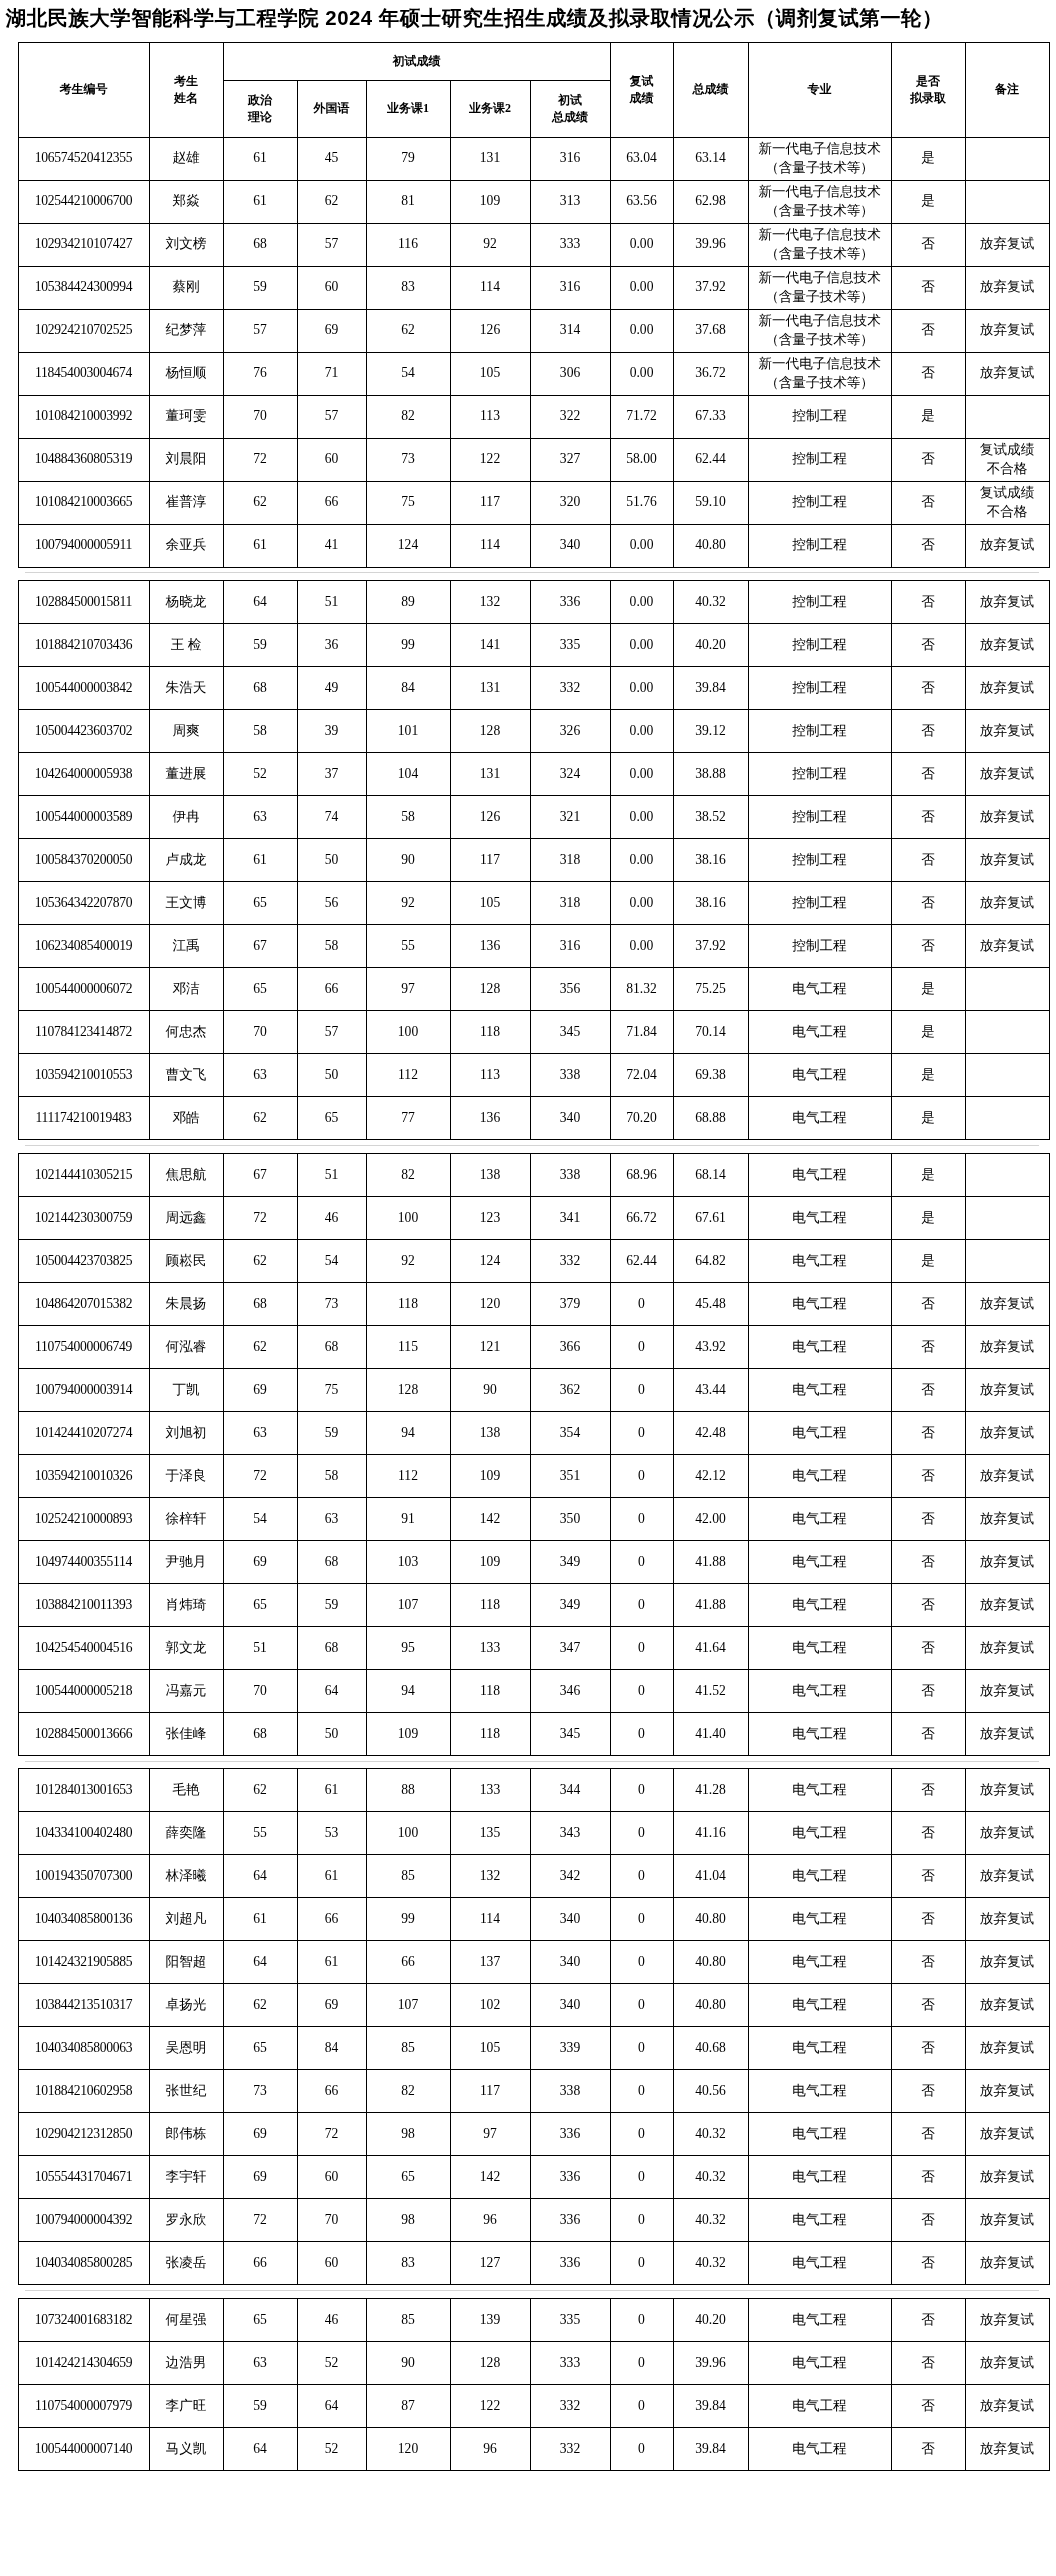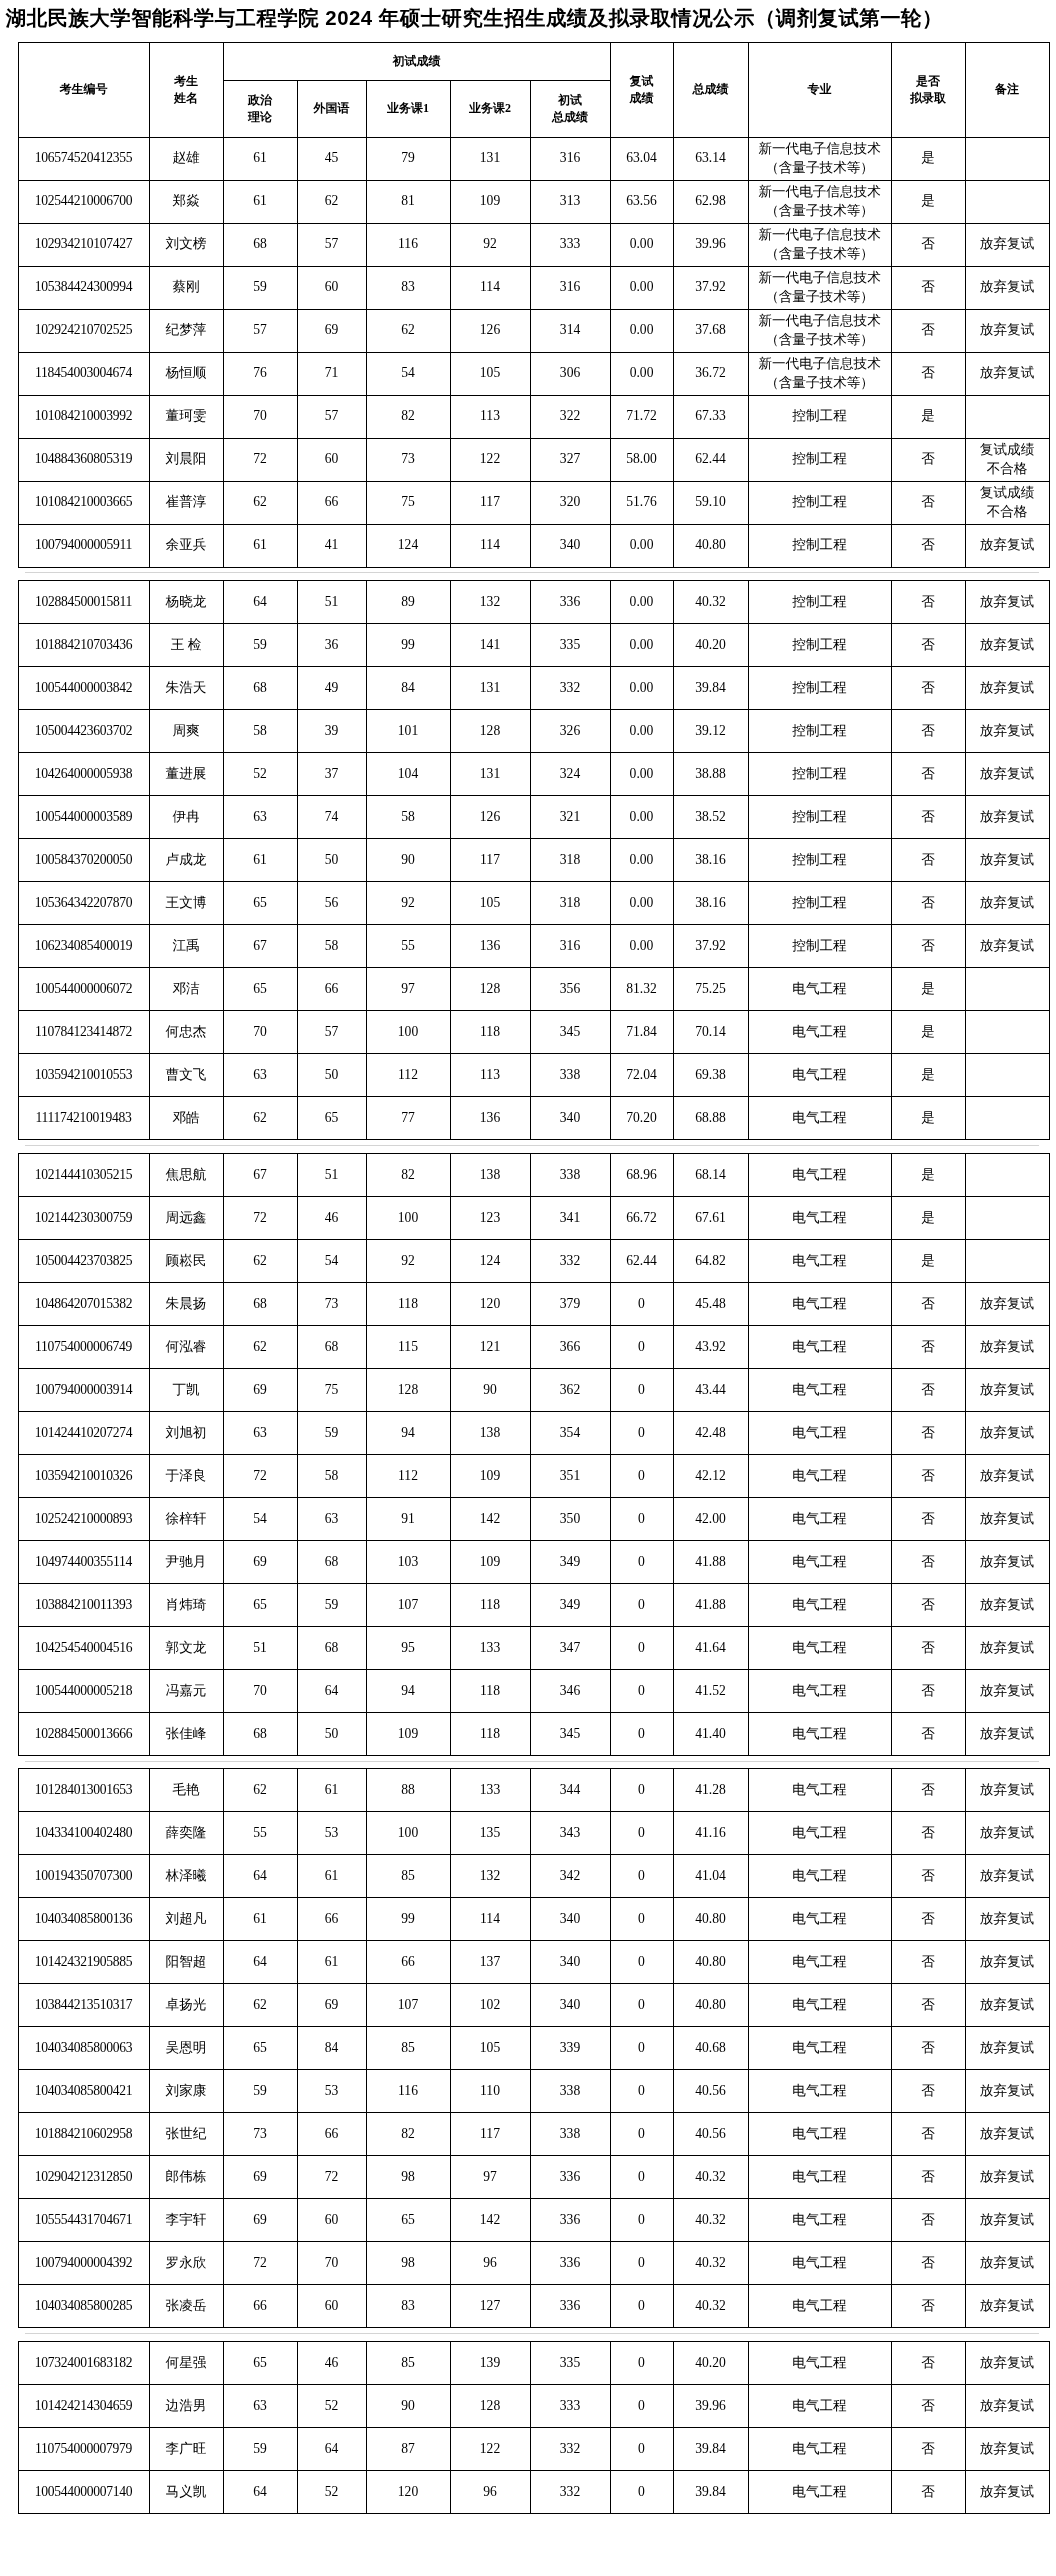--- a/index.html
+++ b/index.html
@@ -776,34 +776,20 @@
             <td>85</td>
             <td>105</td>
             <td>339</td>
             <td>0</td>
             <td>40.68</td>
             <td class="major-cell">电气工程</td>
             <td>否</td>
             <td class="note-cell">放弃复试</td>
           </tr>
           <tr>
-            <td class="id-cell">104034085800421</td>
-            <td>刘家康</td>
-            <td>59</td>
-            <td>53</td>
-            <td>116</td>
-            <td>110</td>
-            <td>338</td>
-            <td>0</td>
-            <td>40.56</td>
-            <td class="major-cell">电气工程</td>
-            <td>否</td>
-            <td class="note-cell">放弃复试</td>
-          </tr>
-          <tr>
             <td class="id-cell">101884210602958</td>
             <td>张世纪</td>
             <td>73</td>
             <td>66</td>
             <td>82</td>
             <td>117</td>
             <td>338</td>
             <td>0</td>
             <td>40.56</td>
             <td class="major-cell">电气工程</td>

